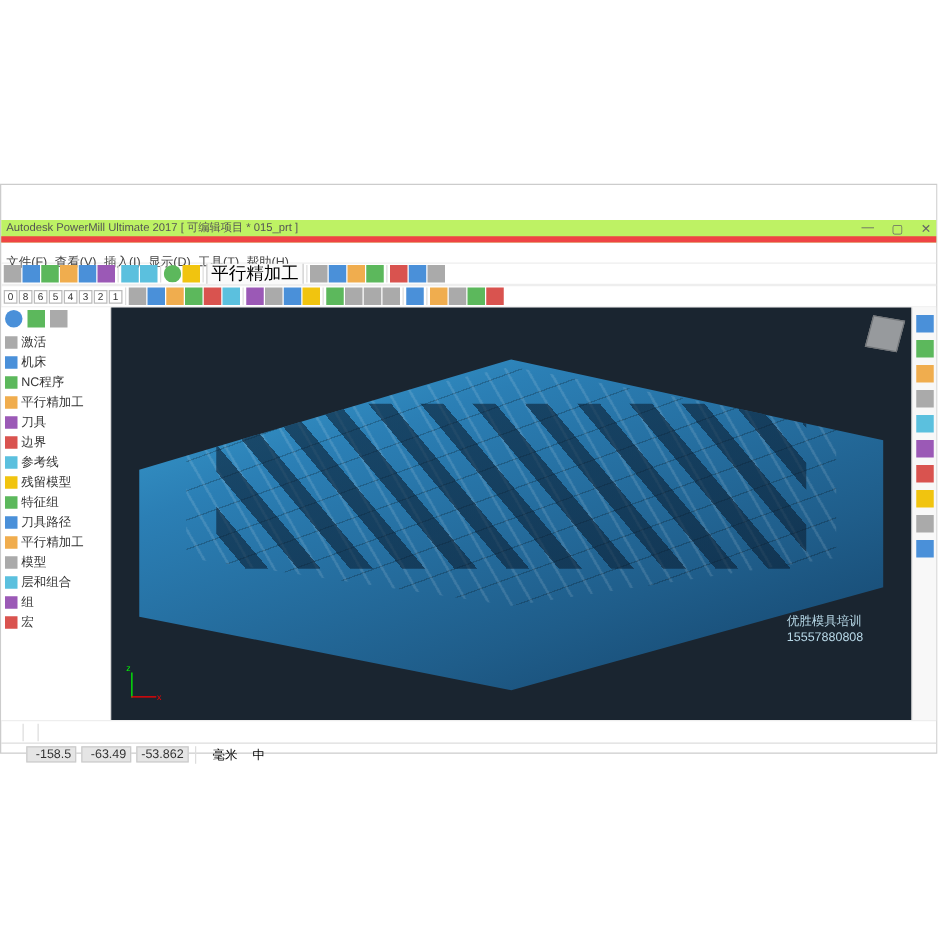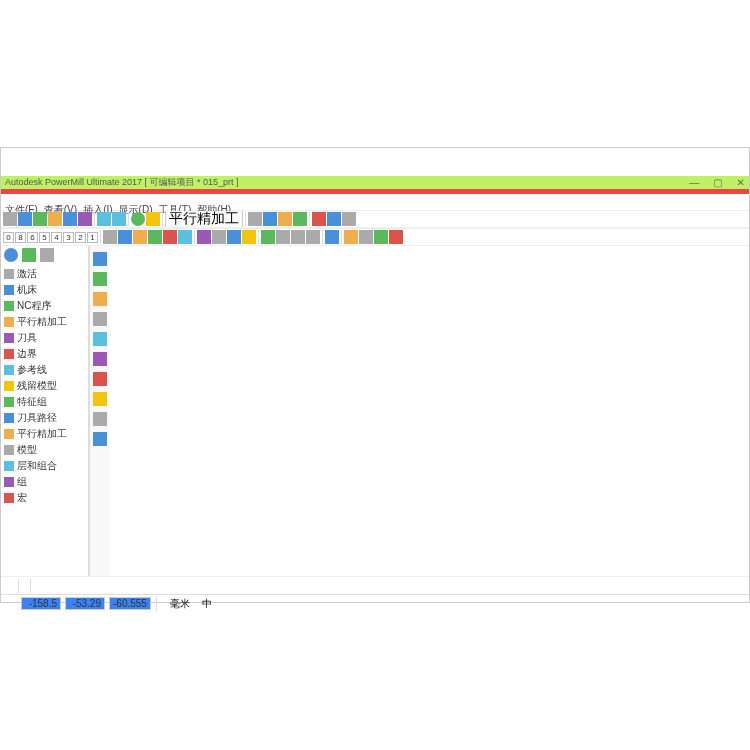--- a/index.html
+++ b/index.html
@@ -28,21 +28,21 @@
 .axis { position: absolute; bottom: 8px; left: 6px; width: 36px; height: 36px; }
 .axis .z { position: absolute; bottom: 10px; left: 10px; width: 1px; height: 20px; background: #0f0; }
 .axis .x { position: absolute; bottom: 10px; left: 10px; width: 20px; height: 1px; background: #f00; }
 .axis .zl { position: absolute; top: 0; left: 6px; color: #0f0; font-size: 7px; }
 .axis .xl { position: absolute; bottom: 6px; right: 2px; color: #f00; font-size: 7px; }
 .watermark { position: absolute; bottom: 18%; right: 6%; color: #b8d9e8; font-size: 11px; text-align: left; line-height: 1.3; }
 .viewcube { position: absolute; top: 8px; right: 8px; width: 26px; height: 26px; background: #ccc; border: 1px solid #999; transform: rotate(10deg) skew(-5deg); opacity: 0.7; }
 .right-tools { width: 20px; background: #f8f8f8; border-left: 1px solid #ddd; display: flex; flex-direction: column; align-items: center; gap: 6px; padding-top: 6px; }
 .right-tools .ico { width: 14px; height: 14px; }
 .statusbar { height: 18px; display: flex; align-items: center; padding: 0 4px; gap: 4px; border-top: 1px solid #ddd; font-size: 9px; }
-.statusbar .coord { border: 1px solid #ccc; padding: 0 3px; min-width: 40px; text-align: right; color: #333; background: #3b82f6; }
+.statusbar .coord { border: 1px solid #ccc; padding: 0 3px; min-width: 40px; text-align: right; color: #333; background: #e5e5e5; }
 .statusbar .unit { padding: 0 4px; }
 .bottombar2 { height: 18px; display: flex; align-items: center; padding: 0 4px; gap: 3px; border-top: 1px solid #eee; }
 
 .c-blue{background:#4a90d9;} .c-green{background:#5cb85c;} .c-orange{background:#f0ad4e;} .c-red{background:#d9534f;} .c-purple{background:#9b59b6;} .c-cyan{background:#5bc0de;} .c-gray{background:#aaa;} .c-yellow{background:#f1c40f;}
 .round{border-radius:50%;}
 </style>
 </head>
 <body>
 
 <div class="app">
@@ -188,20 +188,34 @@
       <div class="tree-item">
           <span class="tree-ico c-purple"></span>
           <span>组</span>
         </div>
       <div class="tree-item">
           <span class="tree-ico c-red"></span>
           <span>宏</span>
         </div>
     </div>
 
+    <div class="viewport">
+      <div class="model"></div>
+      <div class="viewcube"></div>
+      <div class="axis">
+        <div class="z"></div>
+        <div class="x"></div>
+        <span class="zl">z</span>
+        <span class="xl">x</span>
+      </div>
+      <div class="watermark">
+        <div>优胜模具培训</div>
+        <div>15557880808</div>
+      </div>
+    </div>
 
     <div class="right-tools">
       <span class="ico c-blue"></span>
       <span class="ico c-green"></span>
       <span class="ico c-orange"></span>
       <span class="ico c-gray"></span>
       <span class="ico c-cyan"></span>
       <span class="ico c-purple"></span>
       <span class="ico c-red"></span>
       <span class="ico c-yellow"></span>
@@ -222,22 +236,22 @@
     <span class="ico c-cyan"></span>
     <span class="ico c-purple"></span>
   </div>
 
   <div class="statusbar">
     <span class="ico c-red"></span>
     <span class="ico c-blue"></span>
     <span class="ico c-green"></span>
     <span class="ico c-orange"></span>
     <span class="coord">-158.5</span>
-    <span class="coord">-53.29</span>
-    <span class="coord">-60.555</span>
+    <span class="coord">-63.49</span>
+    <span class="coord">-53.862</span>
     <span class="sep"></span>
     <span class="ico c-orange"></span>
     <span class="unit">毫米</span>
     <span class="unit">中</span>
     <span class="ico c-gray"></span>
     <span class="ico c-gray"></span>
   </div>
 
 </div>
 

